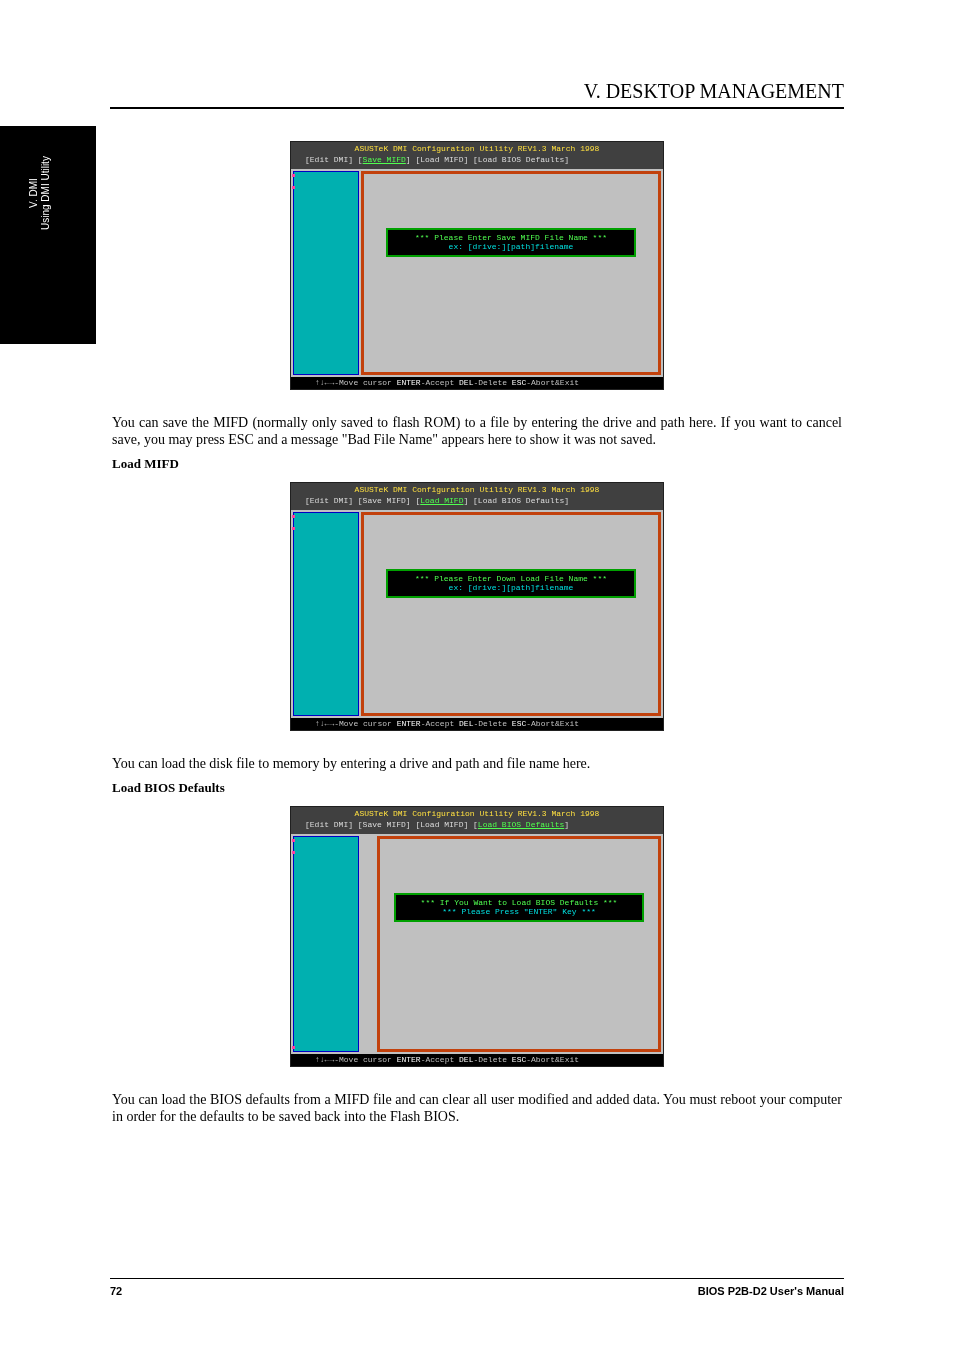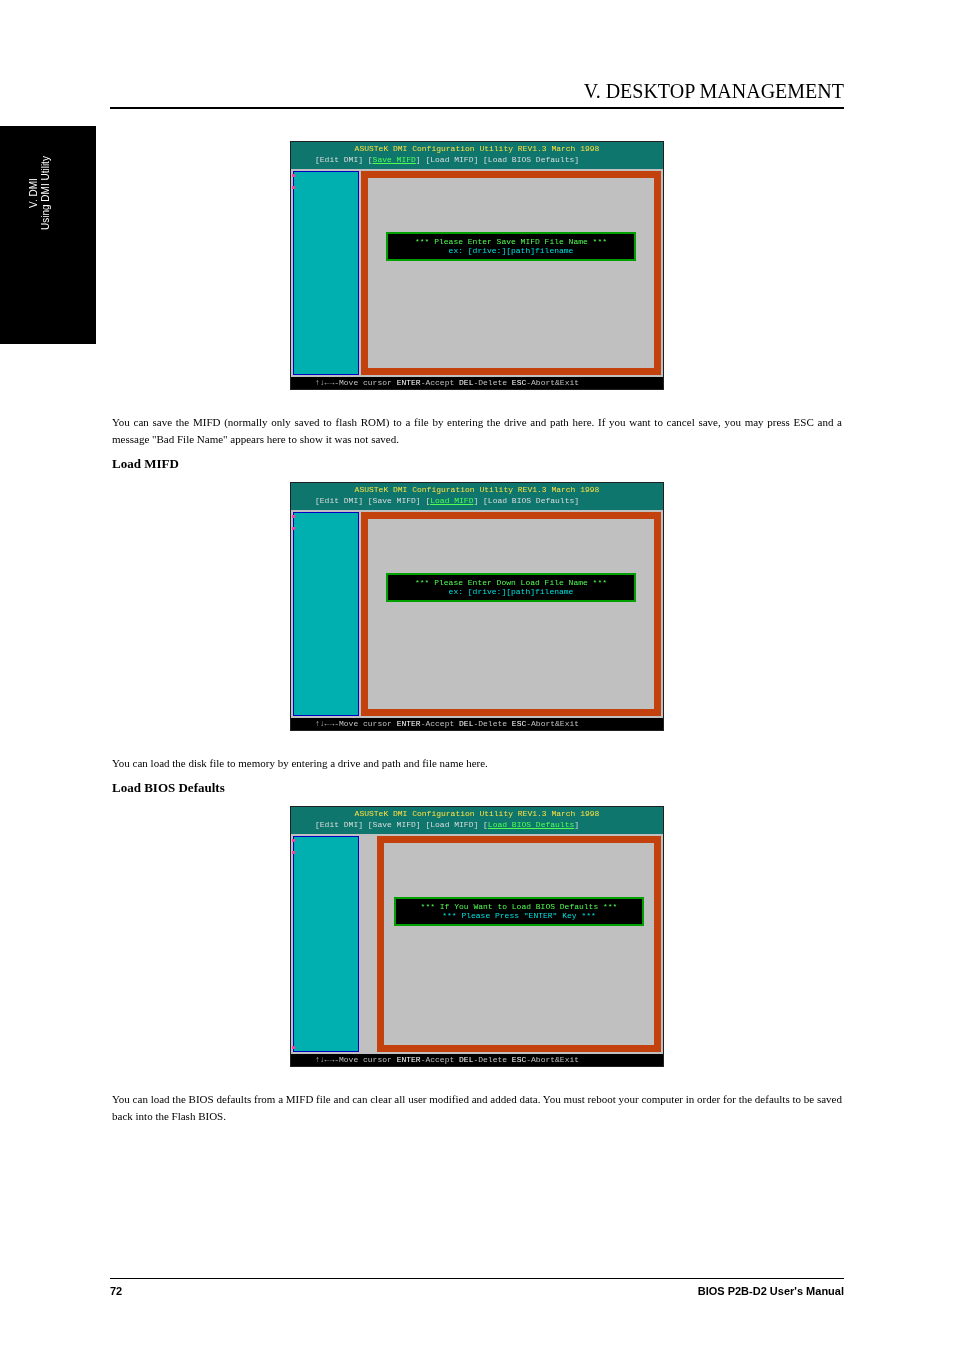--- a/index.html
+++ b/index.html
@@ -47,22 +47,22 @@
   .screenshot {
     width: 374px;
     margin: 10px auto 24px;
     border: 1px solid #202020;
     background: #000;
     font-family: "Lucida Console","Courier New",monospace;
     font-size: 8px;
     color: #fff;
   }
   .scr-titlebar {
-    background: #0f766e;
-    padding: 2px 24px 4px;
+    background: #404040;
+    padding: 2px 14px 4px;
     line-height: 10px;
   }
   .scr-titlebar .center { color: #ffe040; text-align: center; }
   .scr-titlebar .menubar { color: #dcdcdc; margin-top: 1px; }
   .hl { color: #50ff50; text-decoration: underline; }
   .scr-body {
     display: flex;
     height: 208px;
     background: #c0c0c0;
     padding: 2px;
@@ -76,21 +76,21 @@
   }
   .scr-left .pink-dot {
     position: absolute;
     left: -2px;
     width: 3px; height: 3px;
     background: #ff40a0;
   }
   .scr-right {
     flex: 1;
     background: #c0c0c0;
-    border: 7px solid #c2410c;
+    border: 3px solid #c2410c;
     display: flex;
     align-items: flex-start;
     justify-content: center;
     padding-top: 54px;
   }
   .scr-dialog {
     border: 2px solid #00a000;
     background: #000;
     padding: 3px 10px 4px;
     color: #50ff50;
@@ -102,21 +102,21 @@
   .scr-status {
     background: #000;
     color: #c0c0c0;
     padding: 1px 4px;
     font-size: 8px;
     line-height: 10px;
     margin-left: 20px;
   }
   .scr-status .w { color: #fff; }
   .para {
-    font-size: 11px;
+    font-size: 14px;
     line-height: 17px;
     margin: 12px 2px 8px;
     text-align: justify;
   }
   .section-title {
     font-weight: bold;
     margin: 4px 2px 6px;
   }
   .footer {
     position: absolute;

